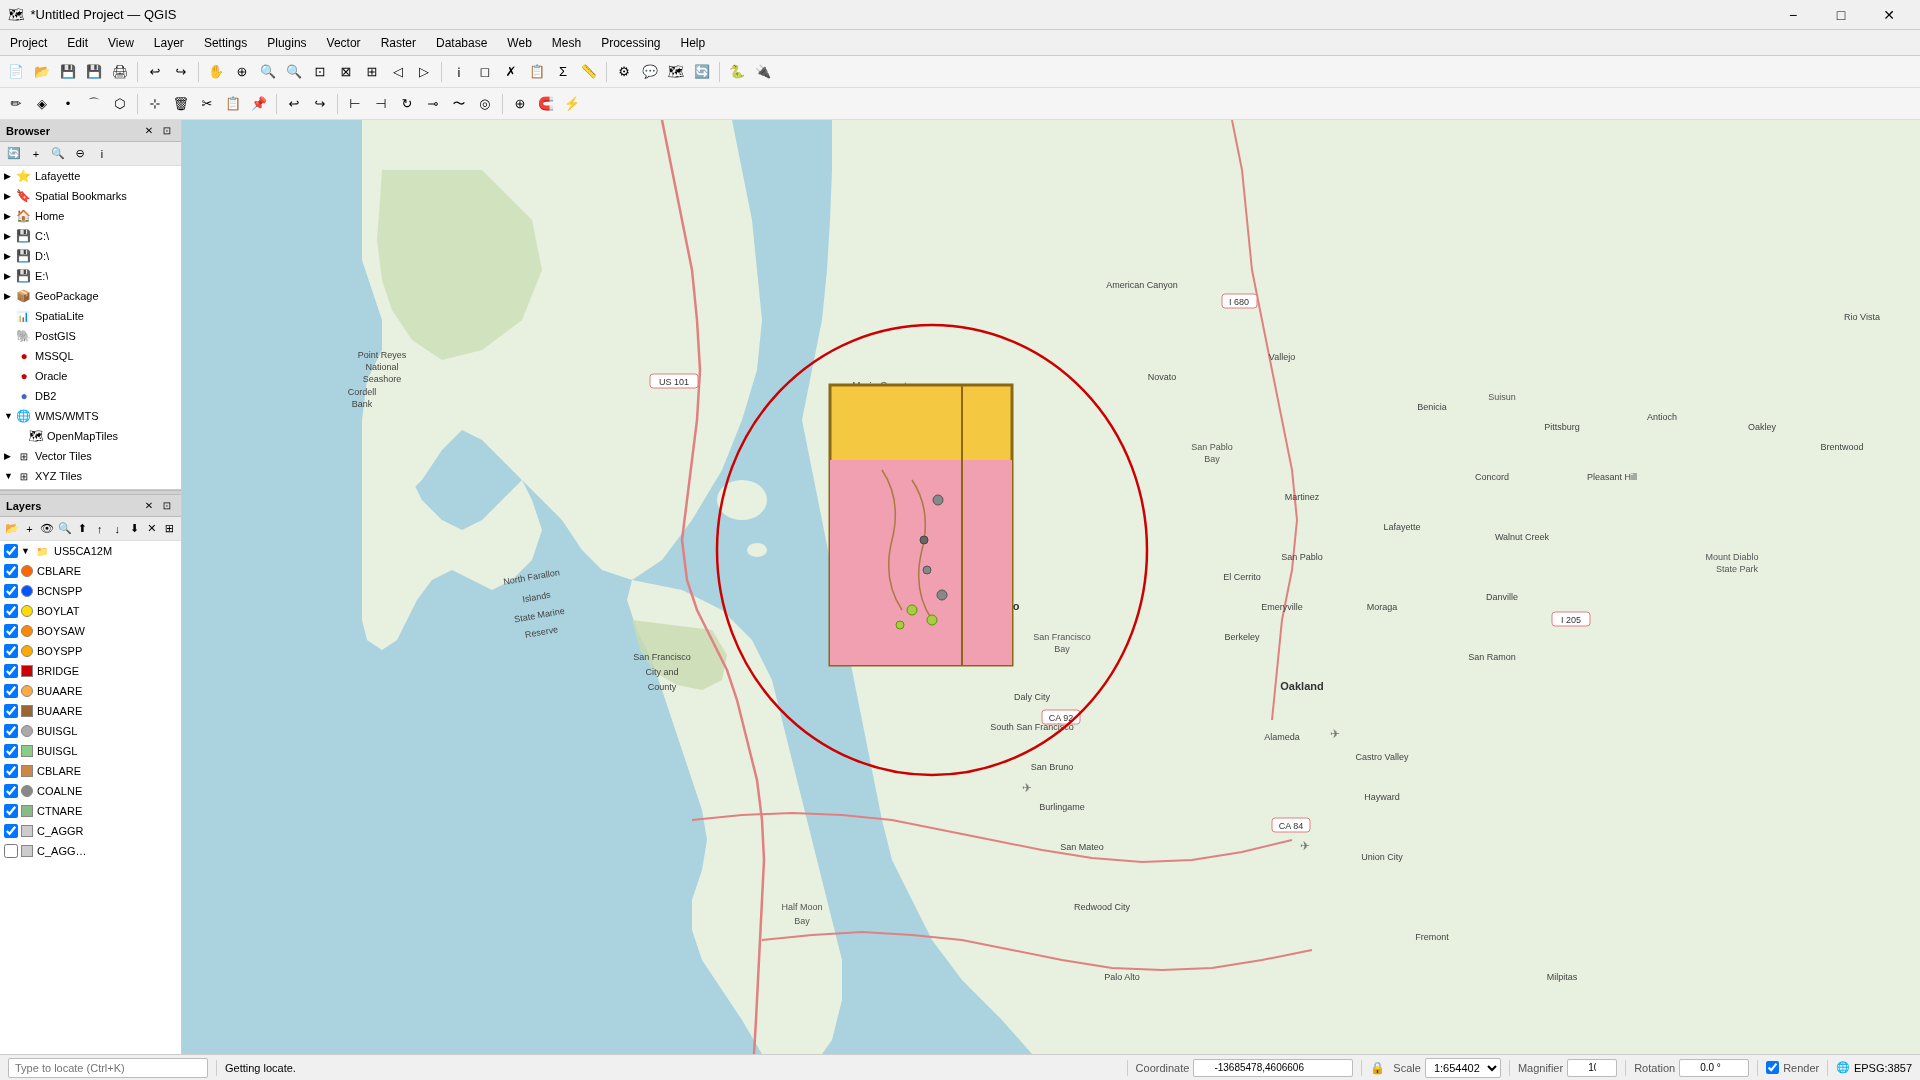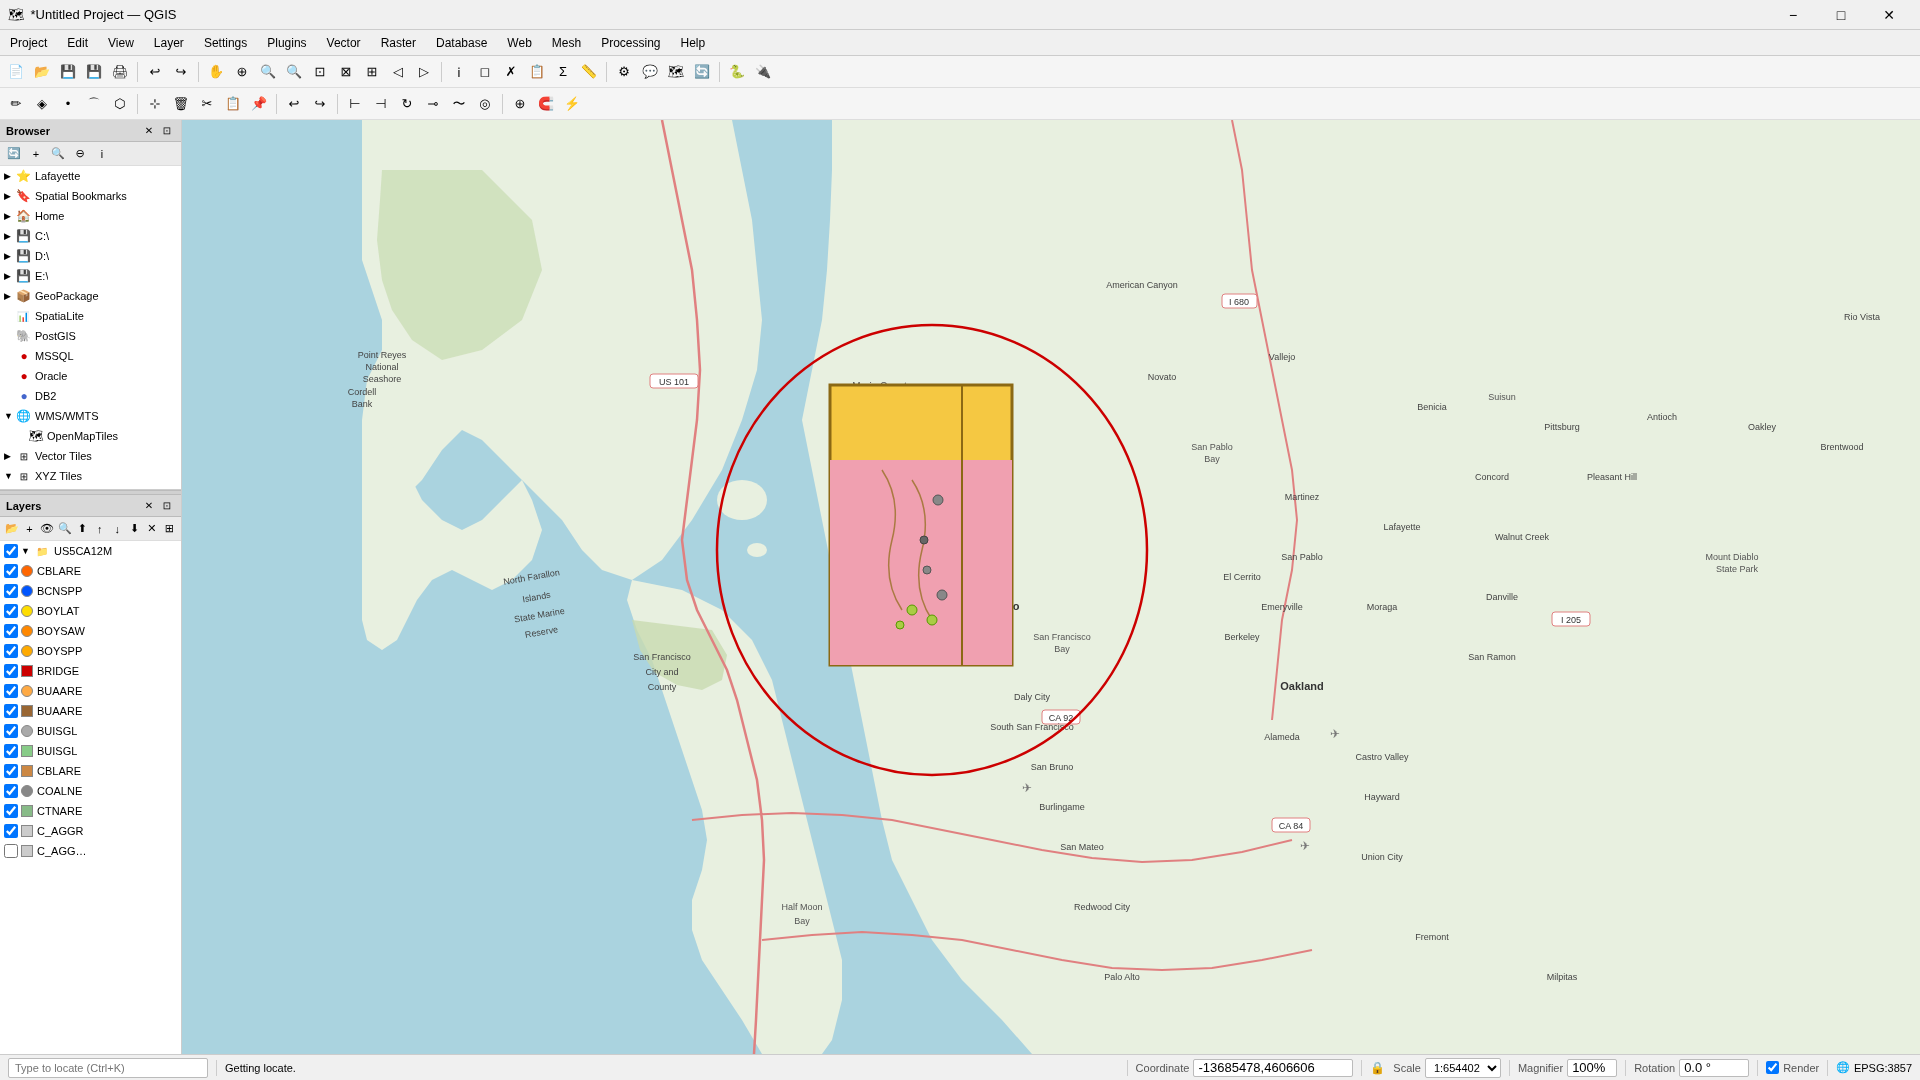--- a/index.html
+++ b/index.html
@@ -120,21 +120,21 @@
       display: flex; align-items: center; padding: 0 8px; gap: 8px;
       border-top: 1px solid #ccc; font-size: 11px;
     }
     .status-search {
       height: 20px; border: 1px solid #bbb; border-radius: 2px;
       padding: 0 6px; font-size: 11px; width: 200px; background: #fff;
     }
     .status-sep { width: 1px; height: 16px; background: #ccc; }
     .status-item { display: flex; align-items: center; gap: 4px; }
     .status-label { color: #555; }
-    .status-input { height: 18px; border: 1px solid #bbb; border-radius: 2px; padding: 0 4px; font-size: 13px; background: #fff; }
+    .status-input { height: 18px; border: 1px solid #bbb; border-radius: 2px; padding: 0 20px; font-size: 10px; background: #fff; }
     .status-dropdown { height: 20px; border: 1px solid #bbb; border-radius: 2px; padding: 0 4px; font-size: 11px; background: #fff; cursor: pointer; }
     .lock-icon { font-size: 12px; color: #555; }
 
     
     .map-canvas {
       position: absolute; top: 0; left: 0; width: 100%; height: 100%;
     }
 
     
     ::-webkit-scrollbar { width: 8px; height: 8px; }

